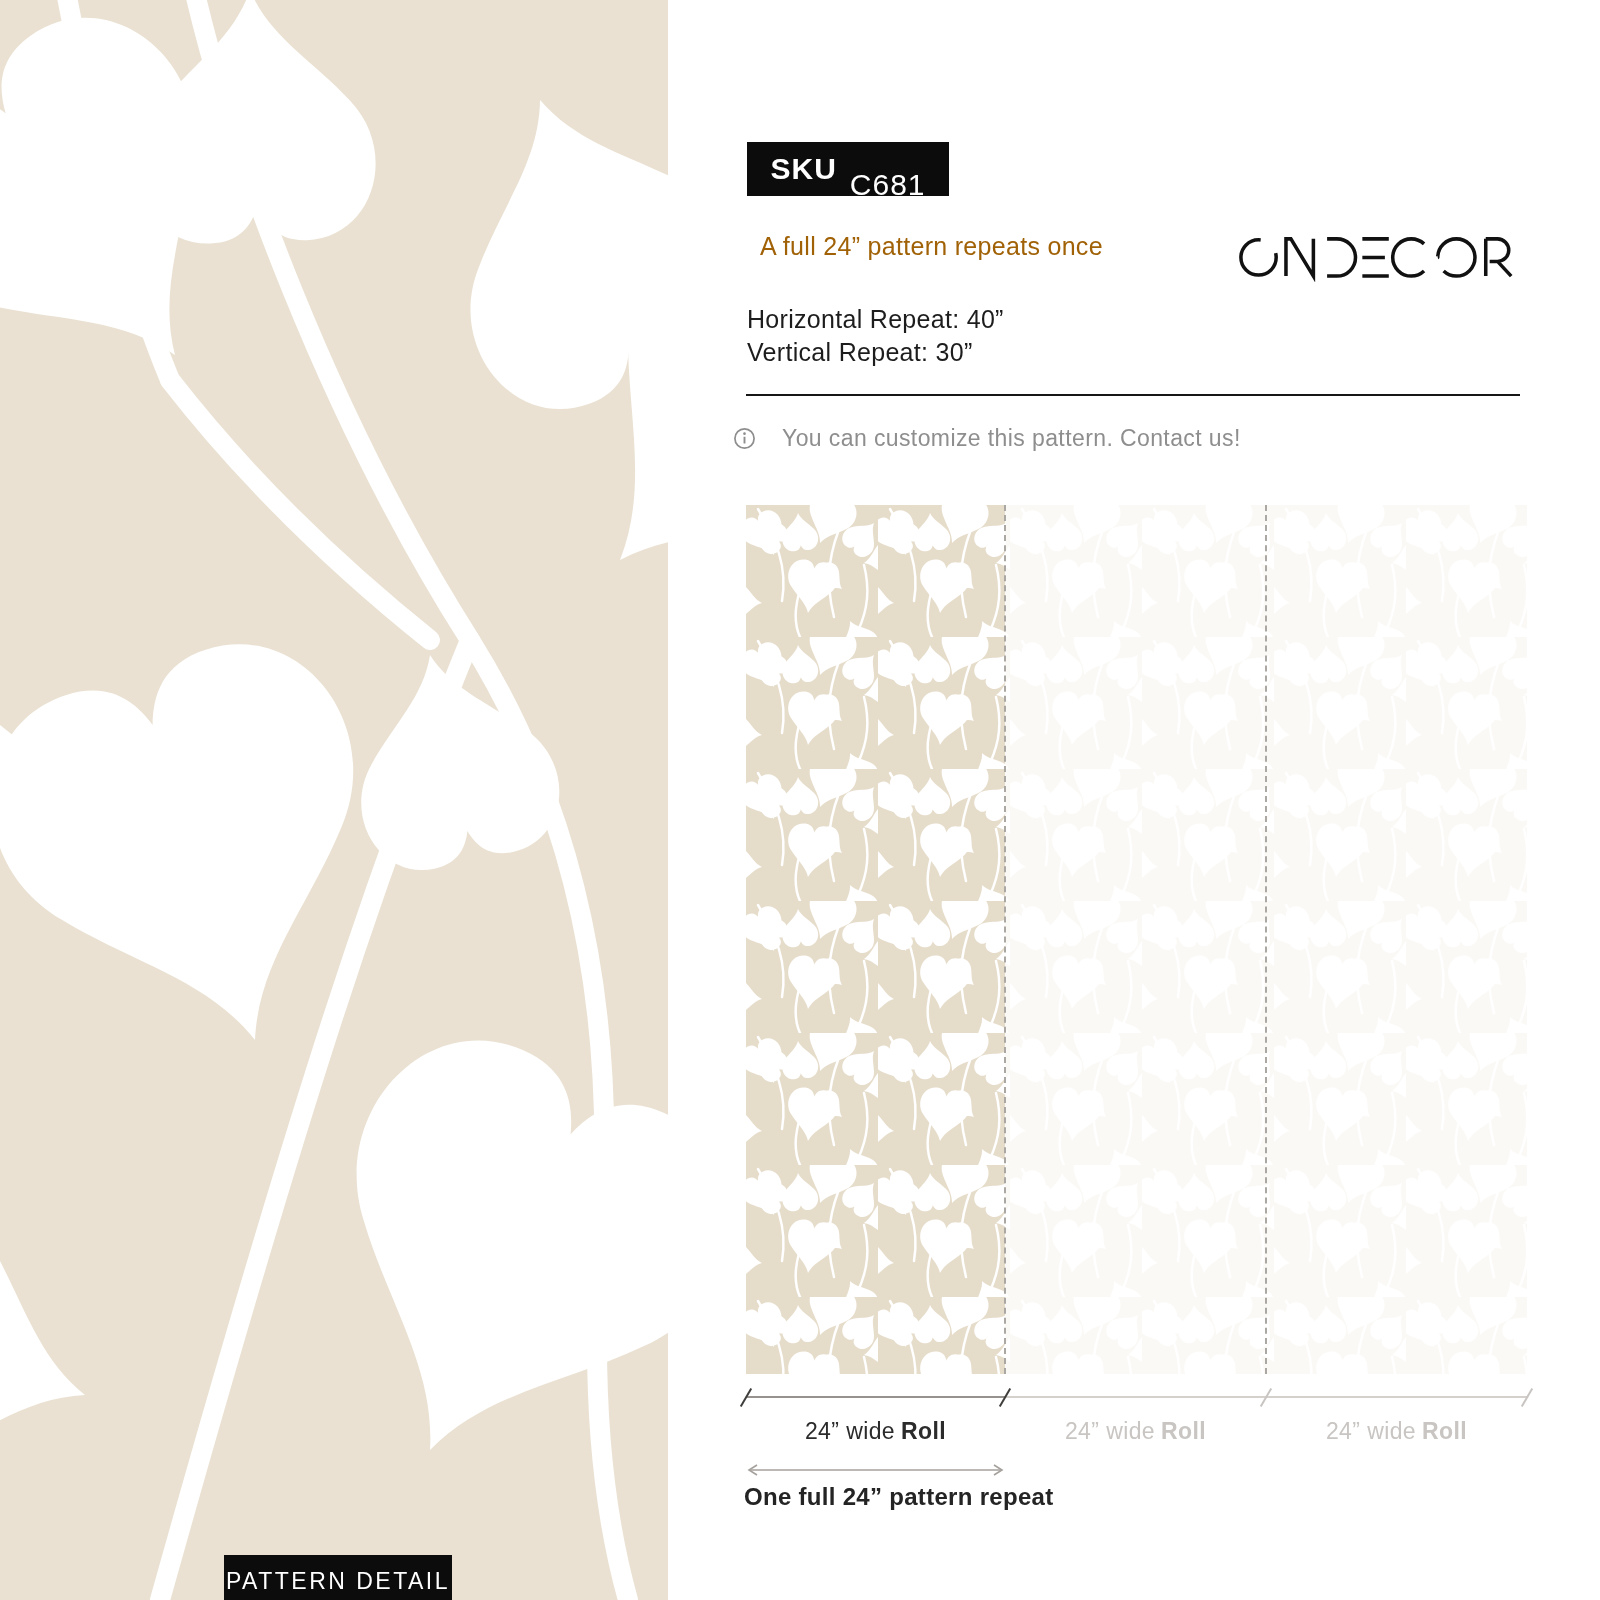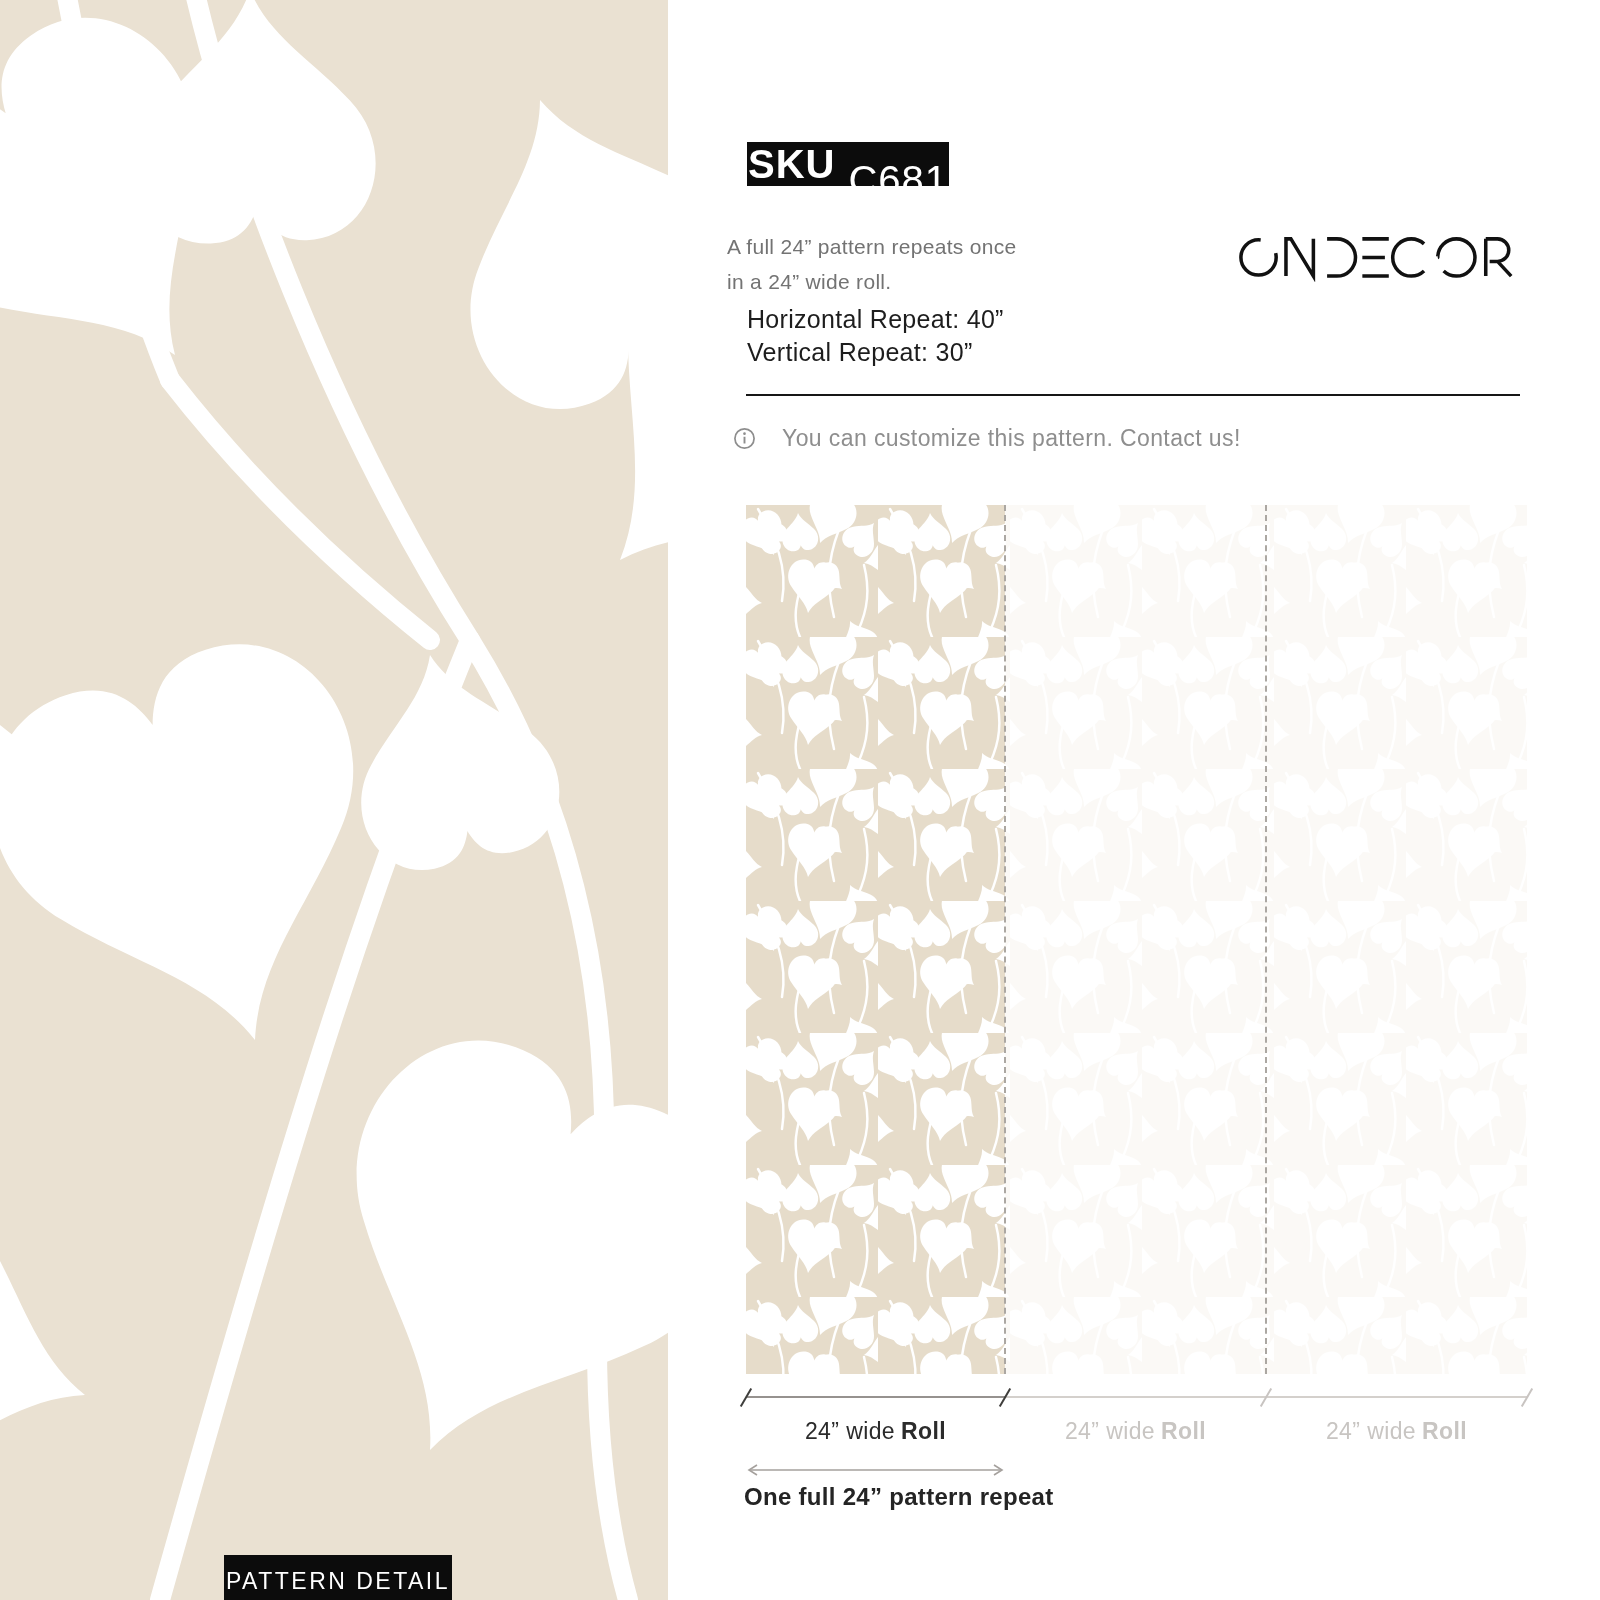--- a/index.html
+++ b/index.html
@@ -15,29 +15,29 @@
   .left-swatch{left:0;top:0;width:668px;height:1600px;}
   .pattern-detail-badge{
     left:224px;top:1555px;width:228px;height:52px;
     background:#0c0c0c;color:#ffffff;
     display:flex;align-items:center;justify-content:center;
     font-size:23px;letter-spacing:2.5px;font-weight:400;
   }
 
   
   .sku-badge{
-    left:747px;top:142px;width:202px;height:44px;
+    left:747px;top:142px;width:202px;height:54px;
     background:#0c0c0c;color:#ffffff;
     display:flex;align-items:center;justify-content:center;
-    font-size:40px;letter-spacing:1px;
+    font-size:30px;letter-spacing:1px;
   }
   .sku-badge .sku-word{font-weight:700;margin-right:13px;}
   .sku-badge .sku-code{font-weight:400;margin-top:32px;}
 
-  .desc-block{left:727px;top:229px;font-size:21px;line-height:35px;letter-spacing:.3px;color:#737373;}
+  .desc-block{left:760px;top:229px;font-size:25px;line-height:35px;letter-spacing:.3px;color:#a16207;}
   .repeat-block{left:747px;top:303px;font-size:25px;line-height:33px;letter-spacing:.3px;color:#1d1d1d;}
 
   .brand-logo{left:1237px;top:231px;width:284px;height:51px;}
   .sr-only{position:absolute;width:1px;height:1px;overflow:hidden;clip:rect(0 0 0 0);white-space:nowrap;}
 
   .rule{left:746px;top:394px;width:774px;height:0;border-top:2px solid #161616;}
 
   .notice{left:733px;top:425px;display:flex;align-items:center;gap:26px;
     font-size:23px;letter-spacing:.4px;color:#8e8e8e;}
 
@@ -127,21 +127,20 @@
   <span>PATTERN DETAIL</span>
 </div>
 
 <div class="abs sku-badge">
   <span class="sku-word">SKU</span>
   <span class="sku-code">C681</span>
 </div>
 
 <div class="abs desc-block">
   <div>A full 24” pattern repeats once</div>
-  <div>in a 24” wide roll.</div>
 </div>
 <div class="abs repeat-block">
   <div>Horizontal Repeat: 40”</div>
   <div>Vertical Repeat: 30”</div>
 </div>
 
 <div class="abs brand-logo">
   <span class="sr-only">ONDECOR</span>
   <svg width="284" height="51" viewBox="0 0 290 52" fill="none" stroke="#111111" stroke-width="3.6">
     <circle cx="22" cy="27" r="18" pathLength="100" stroke-dasharray="77 19 4"></circle>

